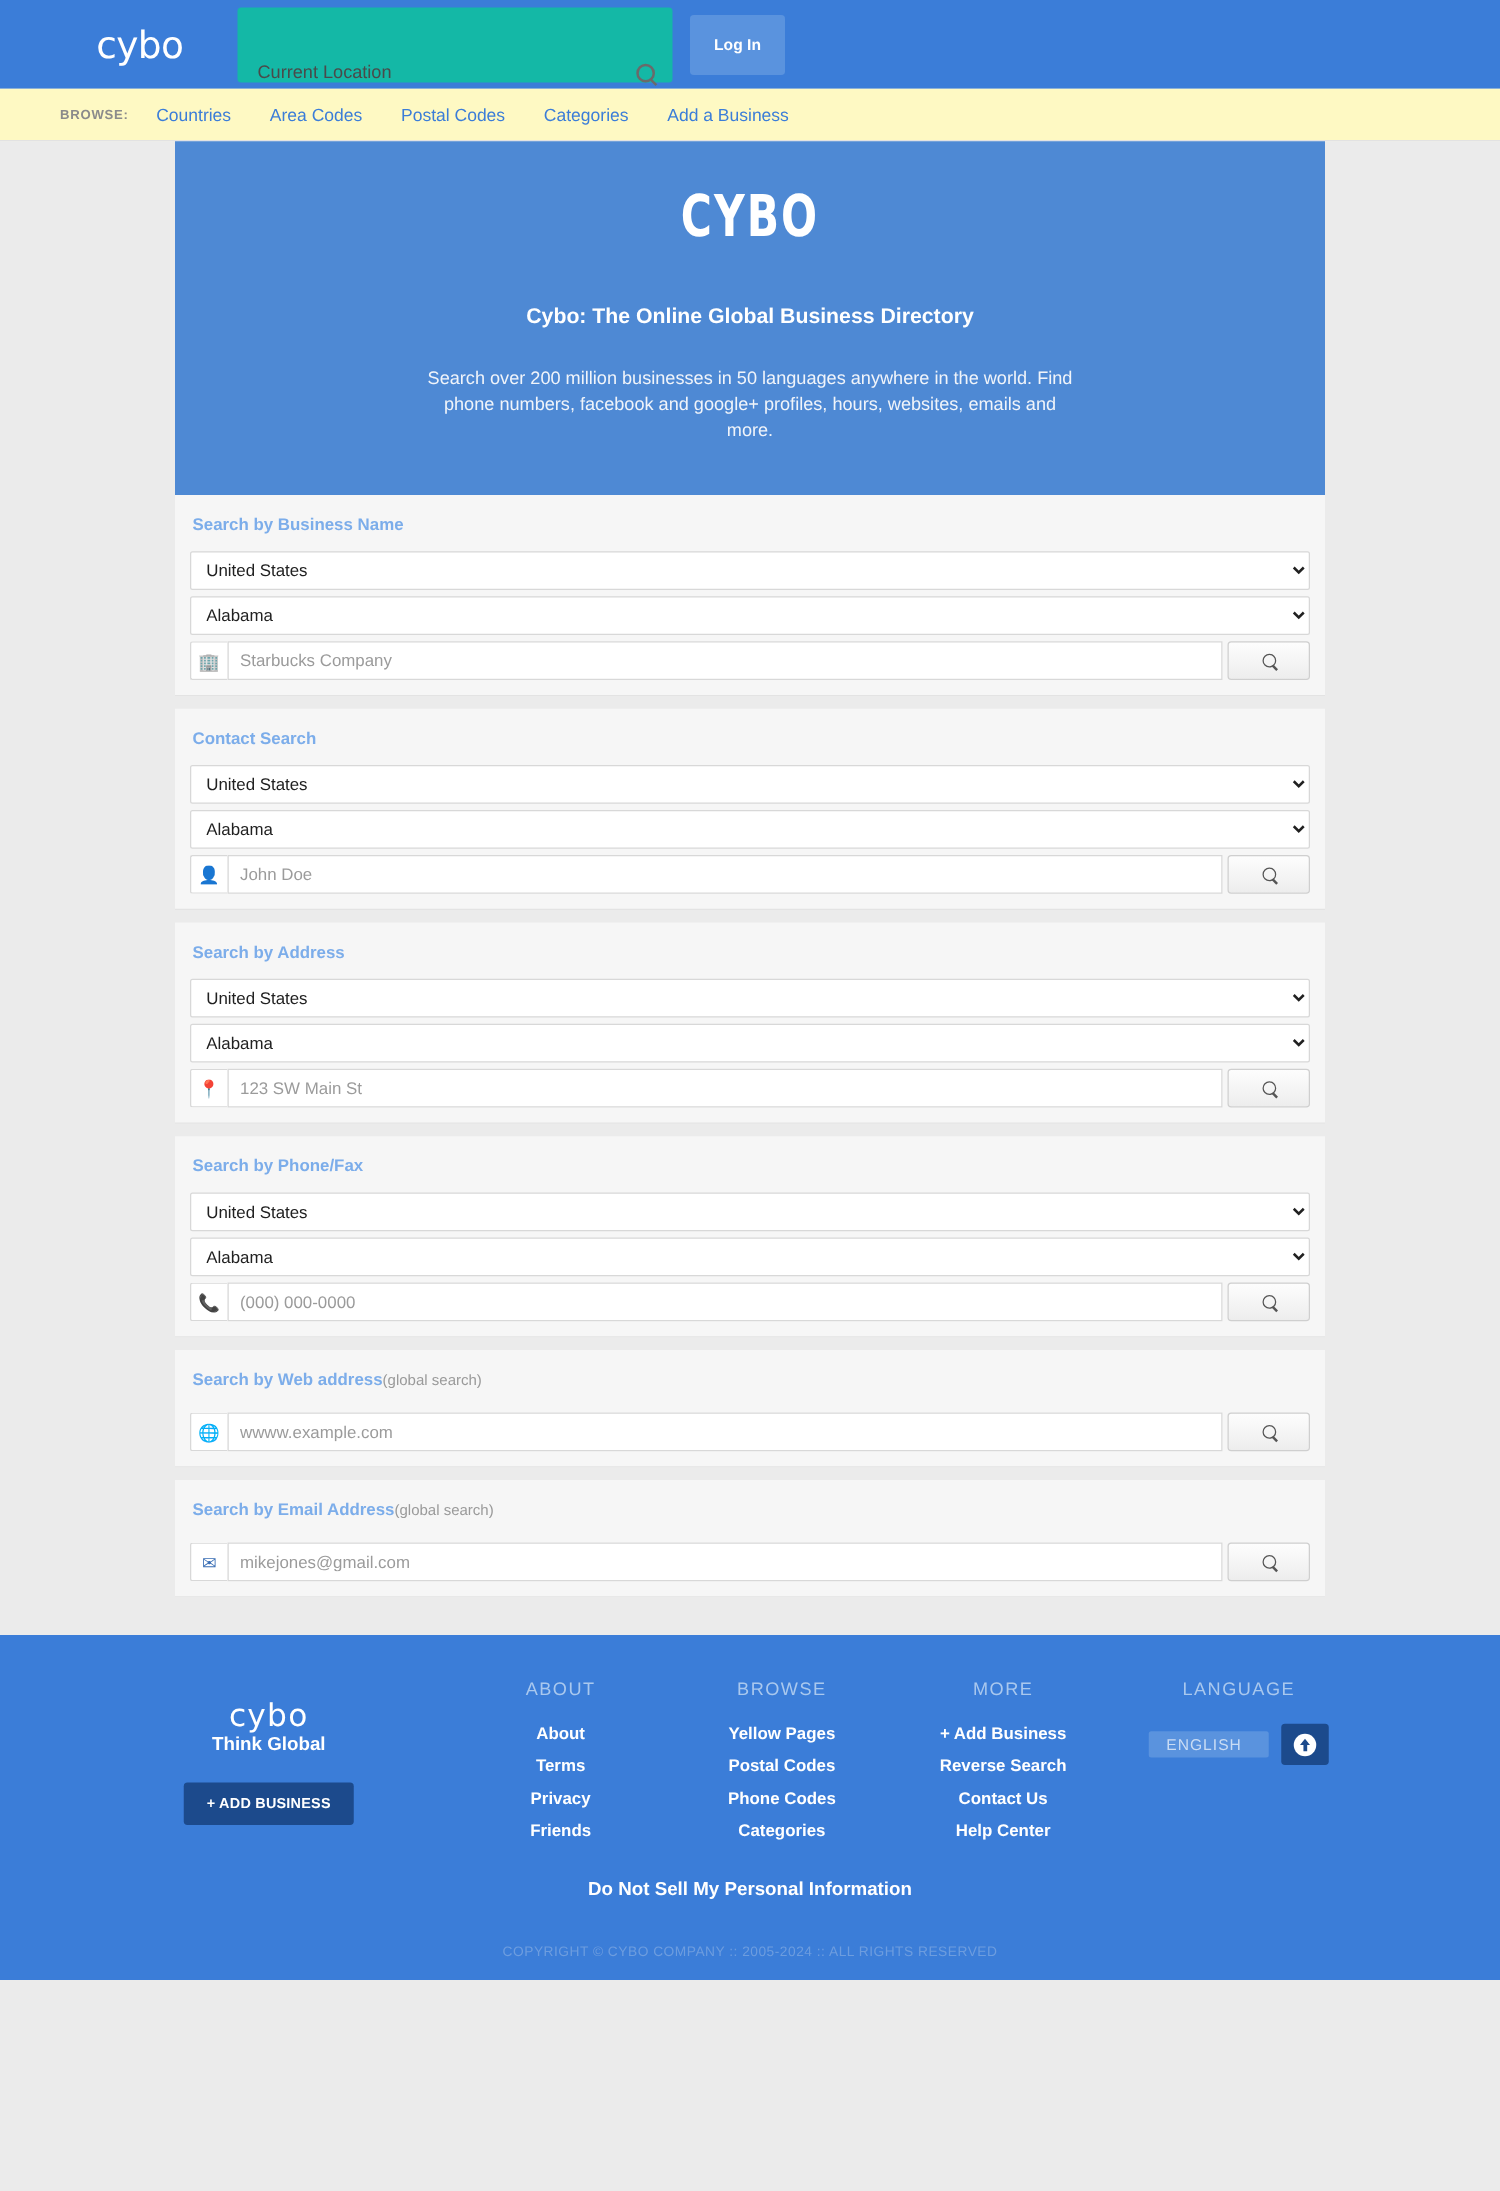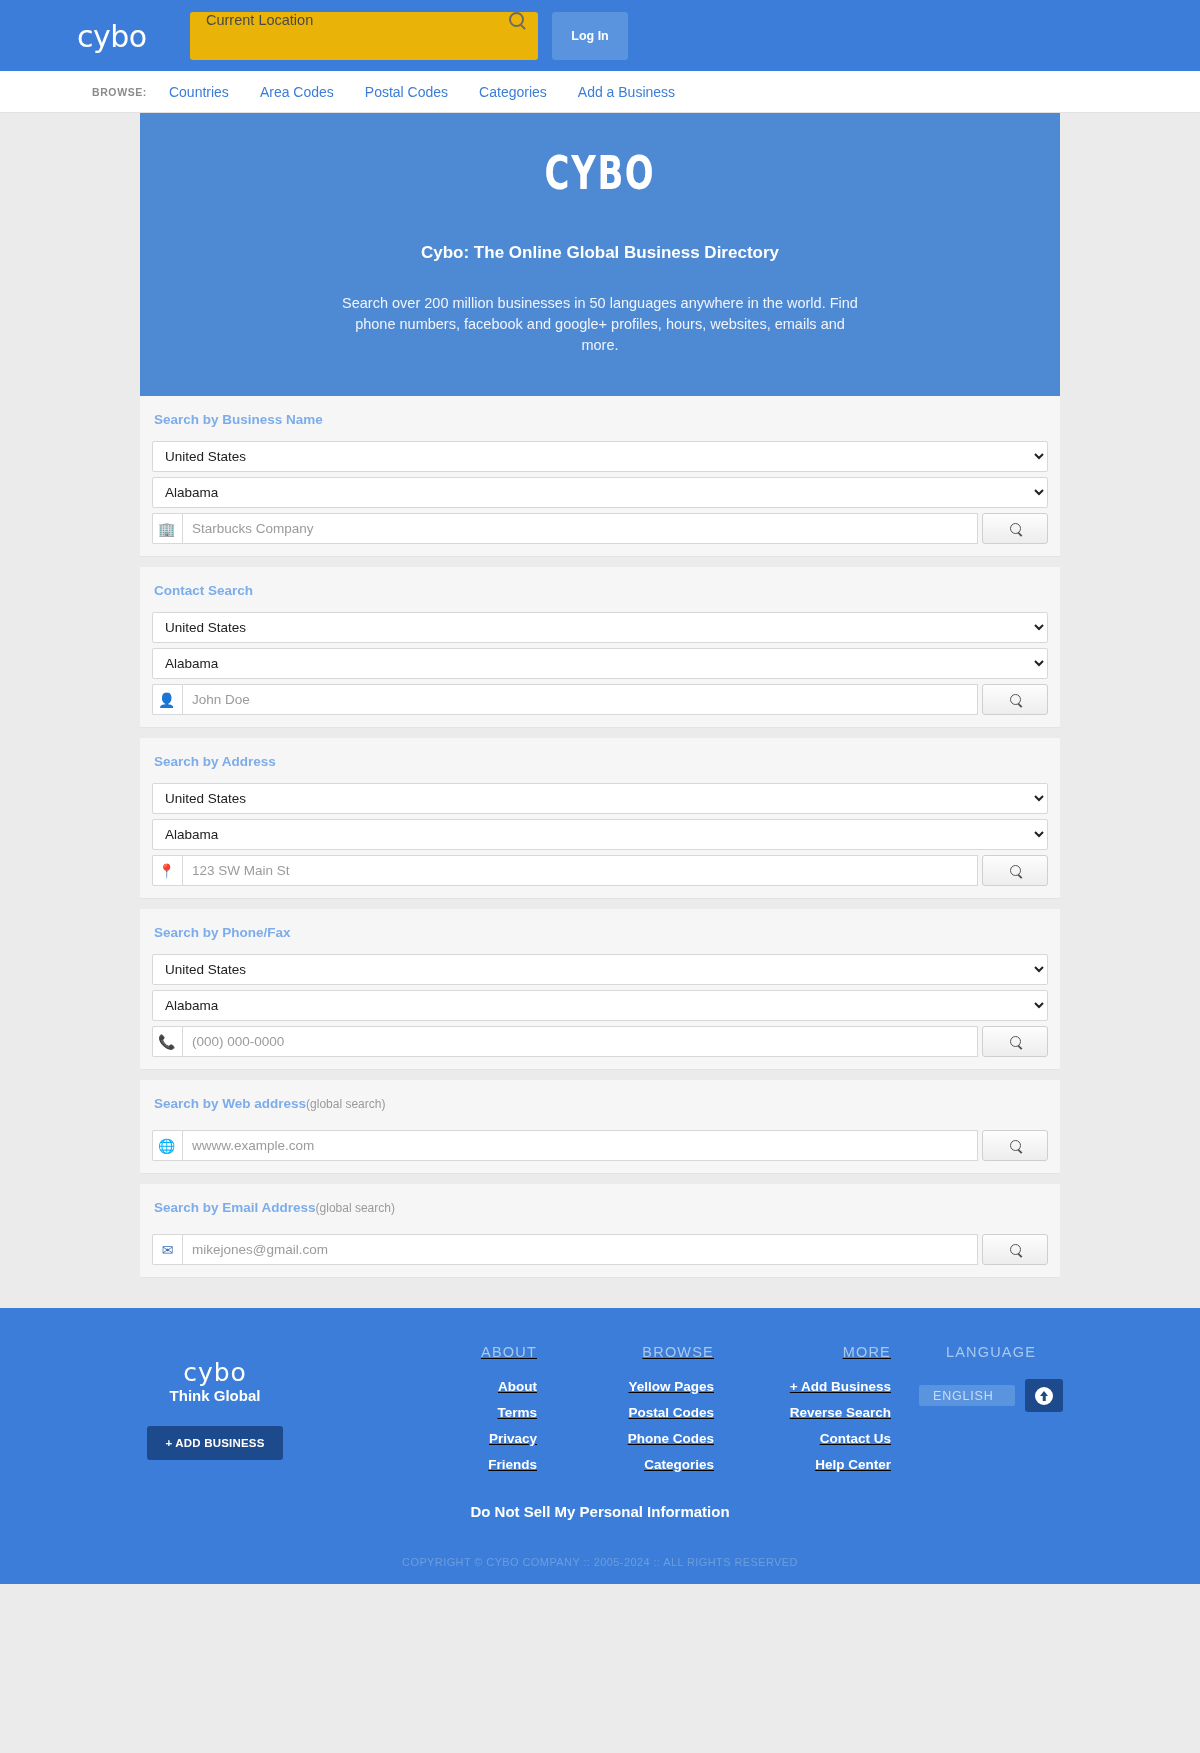--- a/index.html
+++ b/index.html
@@ -63,27 +63,27 @@
     border: none;
     outline: none;
     font-size: 14.5px;
     color: #3c3c3c;
     height: 100%;
     font-family: "Liberation Sans", sans-serif;
     background: transparent;
   }
   .main-input::placeholder { color: #4a4a4a; opacity: 1; }
   .loc-box {
-    background: #eab308;
+    background: #14b8a6;
     border-radius: 3px;
-    height: 48px;
+    height: 60px;
     flex: 0 0 348px;
     margin-left: 16px;
     display: flex;
-    align-items: flex-start;
+    align-items: flex-end;
     padding: 0 14px 0 16px;
   }
   .loc-input {
     flex: 1;
     border: none;
     outline: none;
     font-size: 14.5px;
     color: #3c3c3c;
     font-family: "Liberation Sans", sans-serif;
     background: transparent;
@@ -113,25 +113,25 @@
     border: none;
     border-radius: 3px;
     height: 48px;
     width: 76px;
     cursor: pointer;
     font-family: "Liberation Sans", sans-serif;
   }
 
   
   .browsebar {
-    background: #ffffff;
+    background: #fef9c3;
     height: 42px;
     display: flex;
     align-items: center;
-    padding-left: 92px;
+    padding-left: 48px;
     border-bottom: 1px solid #e2e2e2;
     gap: 0;
   }
   .browse-label {
     color: #8b8b8b;
     font-size: 10.5px;
     letter-spacing: 0.6px;
     font-weight: 600;
     margin-right: 22px;
   }
@@ -312,22 +312,21 @@
     border-radius: 3px;
     font-size: 11.5px;
     font-weight: bold;
     padding: 11px 18px;
     cursor: pointer;
     font-family: "Liberation Sans", sans-serif;
     letter-spacing: 0.2px;
   }
   .fcol {
     width: 177px;
-    text-align: right;
-    text-decoration: underline;
+    text-align: center;
   }
   .fcol-head {
     color: #a9c8ee;
     font-size: 14.5px;
     letter-spacing: 1.2px;
     margin-bottom: 19px;
   }
   .fcol a {
     display: block;
     color: #ffffff;

